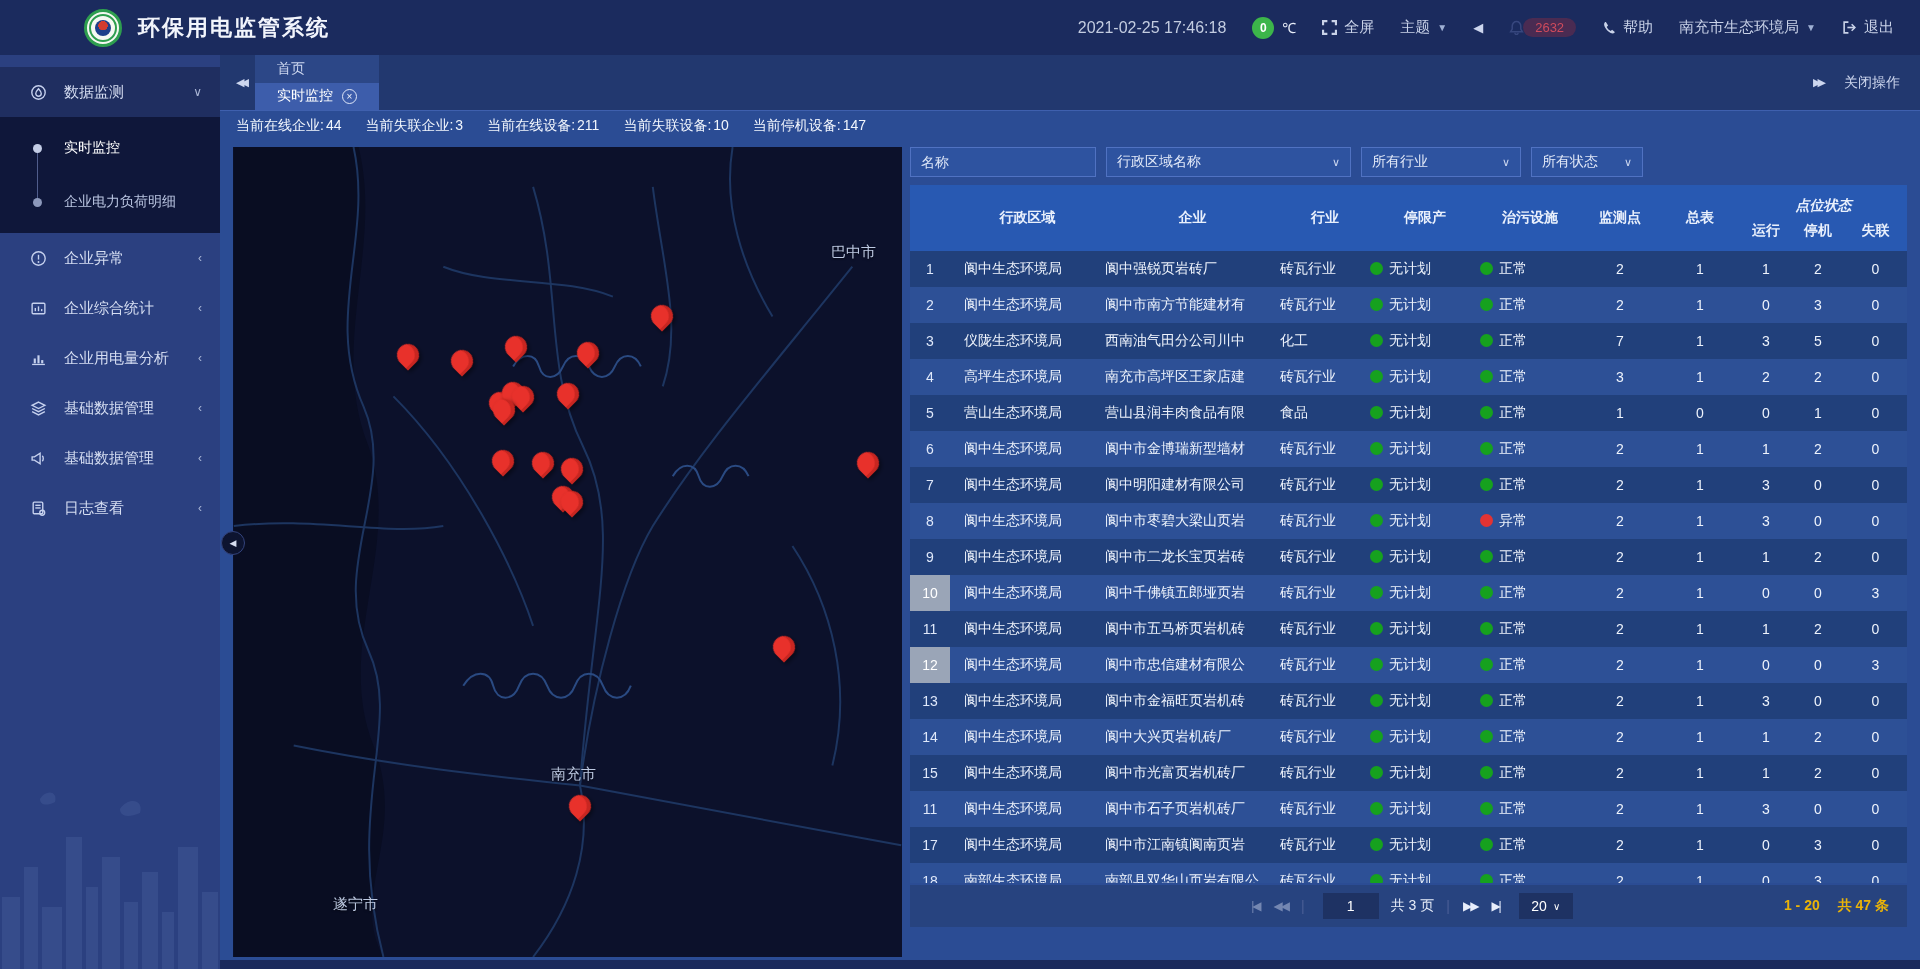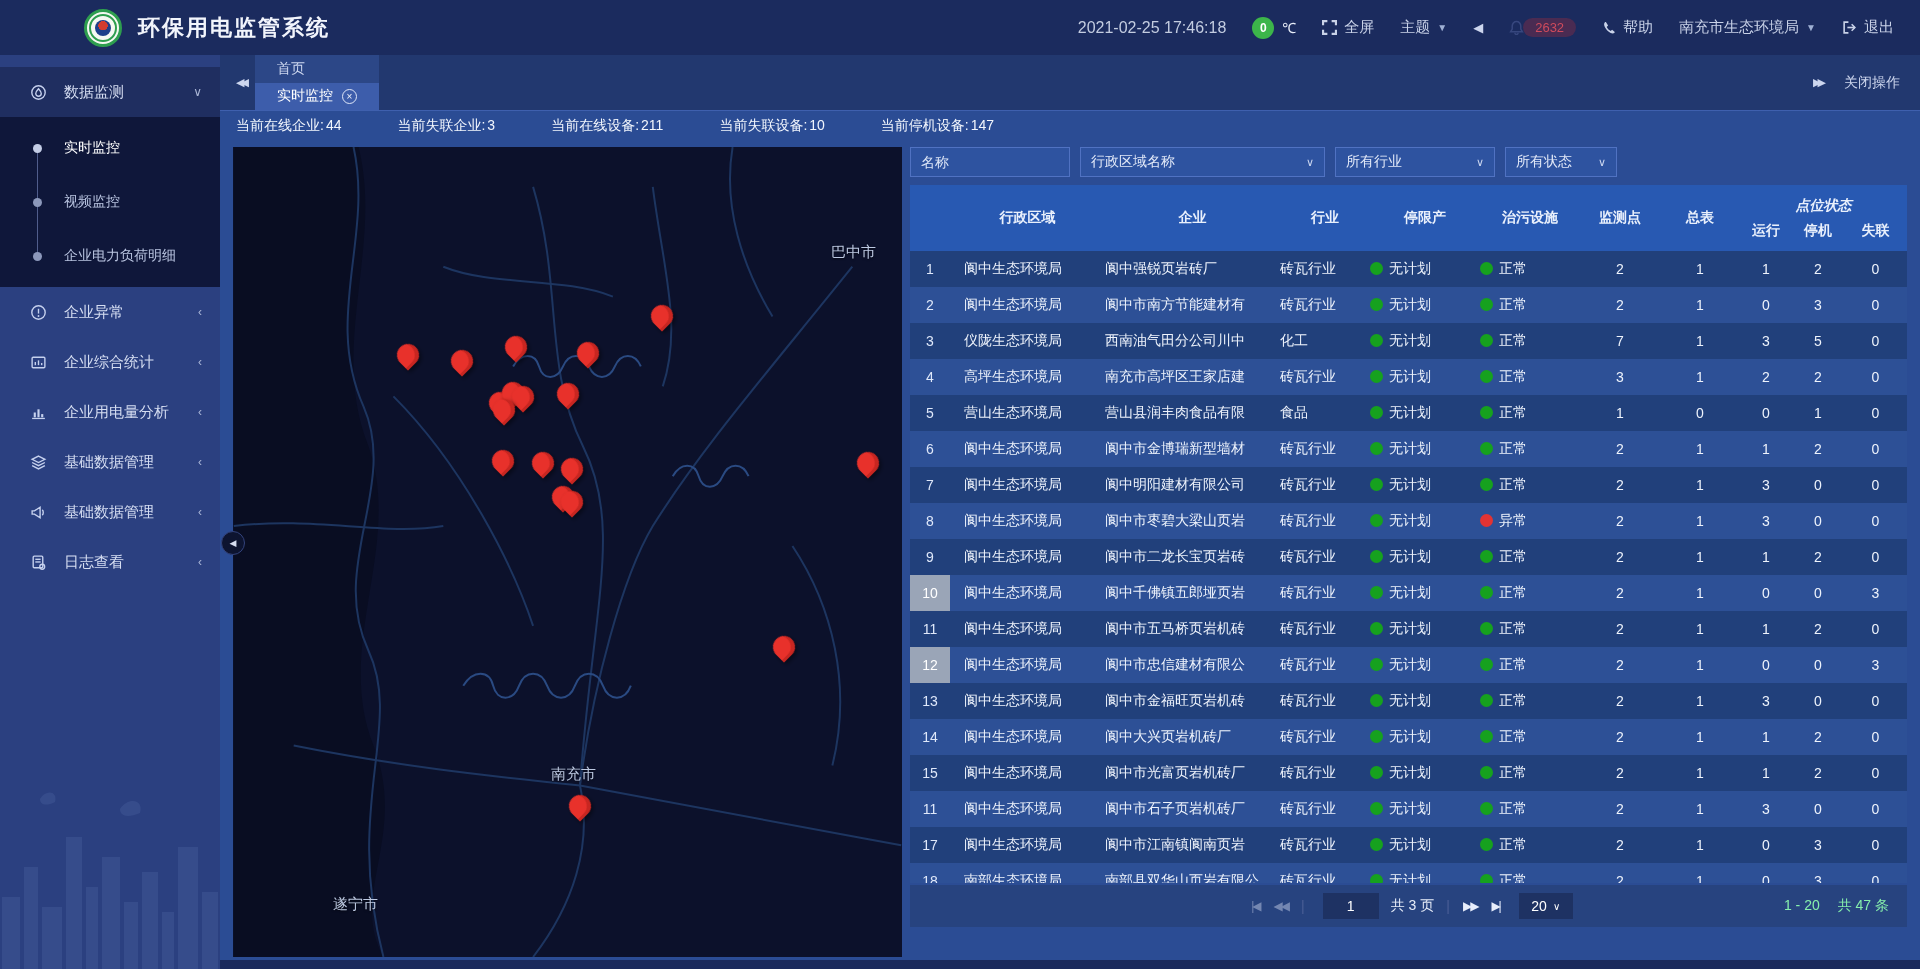--- a/index.html
+++ b/index.html
@@ -40,34 +40,34 @@
   
   .main{flex:1;display:flex;flex-direction:column;position:relative;background:#2b4c94;}
   .tabbar{height:55px;background:#22386f;display:flex;align-items:center;}
   .tab-scroll{color:#cdd6ee;font-size:11px;letter-spacing:-4px;padding:0 10px 0 16px;cursor:pointer;}
   .tabs{display:flex;height:55px;flex-direction:column;}
   .tab{height:55px;display:flex;align-items:center;padding:0 22px;background:#2c4787;color:#cfd9f0;font-size:14px;margin-right:2px;cursor:pointer;}
   .tab.active{background:#3d5dab;color:#fff;}
   .tab-x{margin-left:9px;width:15px;height:15px;border:1px solid #dfe6f8;border-radius:50%;font-size:10px;line-height:13px;text-align:center;color:#eef2fb;}
   .tabbar-right{margin-left:auto;display:flex;align-items:center;gap:18px;padding-right:20px;color:#cdd6ee;font-size:14px;}
   .tabbar-right .dbl{font-size:11px;letter-spacing:-4px;padding-right:4px;cursor:pointer;}
-  .statsbar{height:31px;background:#2b4c94;border-top:1px solid #3f60ae;display:flex;align-items:center;gap:56px;padding-left:16px;color:#f2f6fd;font-size:14px;}
+  .statsbar{height:31px;background:#2b4c94;border-top:1px solid #3f60ae;display:flex;align-items:center;gap:24px;padding-left:16px;color:#f2f6fd;font-size:14px;}
   .stat-value{margin-left:2px;}
   .content{flex:1;display:flex;gap:8px;padding:6px 13px 12px 13px;}
   
   .map-panel{width:669px;height:810px;background:#0c112b;position:relative;flex-shrink:0;}
   .map-panel svg.roads{position:absolute;inset:0;}
   .city{position:absolute;color:#bdc9e2;font-size:15px;text-shadow:0 1px 2px rgba(0,0,0,.6);white-space:nowrap;}
   .pin{position:absolute;width:22px;height:22px;background:#e8312b;border-radius:50% 50% 50% 0;transform:rotate(-45deg);box-shadow:inset -3px -3px 0 rgba(140,20,15,.35);filter:drop-shadow(0 3px 2px rgba(0,0,0,.45));cursor:pointer;}
   .map-handle{position:absolute;left:-12px;top:384px;width:24px;height:24px;border-radius:50%;background:#0d1430;border:1px solid #33437c;color:#d7def2;font-size:9px;display:flex;align-items:center;justify-content:center;cursor:pointer;z-index:5;}
   
   .right-panel{flex:1;display:flex;flex-direction:column;}
   .filters{display:flex;gap:10px;height:30px;margin-bottom:8px;}
   .f-input,.f-select{background:#2e53a0;border:1px solid #5072c2;color:#e2e9f8;font-size:14px;height:30px;}
-  .f-input{width:160px;padding:0 10px;outline:none;}
+  .f-input{width:186px;padding:0 10px;outline:none;}
   .f-input::placeholder{color:#dce5f6;opacity:1;}
   .f-select{display:flex;align-items:center;justify-content:space-between;padding:0 10px;cursor:pointer;}
   .f-select .chev{font-size:11px;color:#cdd8f0;margin-left:8px;}
   .fw-region{width:245px;}.fw-industry{width:160px;}.fw-status{width:112px;}
   .thead{background:#2859b2;height:66px;display:flex;color:#e9f0fc;font-size:14px;font-weight:bold;}
   .th-main{display:grid;grid-template-columns:40px 155px 175px 90px 110px 100px 80px 80px;align-items:center;width:830px;}
   .th-cell{text-align:center;white-space:nowrap;}
   .th-group{flex:1;display:flex;flex-direction:column;justify-content:center;}
   .group-label{text-align:center;font-style:italic;height:28px;line-height:32px;}
   .group-sub{display:grid;grid-template-columns:52px 52px 1fr;text-align:center;height:30px;line-height:26px;}
@@ -86,21 +86,21 @@
   
   .pager{height:42px;margin-top:2px;background:#27437f;display:flex;align-items:center;justify-content:center;position:relative;color:#e6ecf8;font-size:14px;}
   .pg-ic{font-size:12px;letter-spacing:-2px;padding:0 7px;cursor:pointer;}
   .pg-ic.dim{color:#7487b2;}
   .pg-ic.lit{color:#e8eefc;}
   .pg-sep{color:#4a5f96;padding:0 6px;}
   .page-box{width:56px;height:26px;background:#1e3263;color:#fff;text-align:center;line-height:26px;margin:0 12px;}
   .pages-label{margin-right:6px;}
   .size-box{width:54px;height:26px;background:#1e3263;color:#fff;display:flex;align-items:center;justify-content:center;gap:6px;margin-left:12px;cursor:pointer;}
   .size-box .chev{font-size:10px;}
-  .pg-range{position:absolute;right:18px;color:#86efac;}
+  .pg-range{position:absolute;right:18px;color:#eab308;font-weight:bold;}
   .pg-range span{margin-left:14px;}
   .hscroll{position:absolute;left:0;right:0;bottom:0;height:9px;background:#1a2a5c;}
 </style>
 </head>
 <body>
 
 <header class="topbar">
   <div class="brand">
     <span class="logo">
         <i></i>
@@ -165,24 +165,20 @@
           <span class="s-label">数据监测</span>
           <span class="s-chev">∨</span>
         </div>
         <div class="side-sub">
           <div class="sub-item active">
             <span class="sub-dot"></span>
             <span class="sub-label">实时监控</span>
           </div>
           <div class="sub-item">
             <span class="sub-dot"></span>
-            <span class="sub-label">视频监控</span>
-          </div>
-          <div class="sub-item">
-            <span class="sub-dot"></span>
             <span class="sub-label">企业电力负荷明细</span>
           </div>
         </div>
         <div class="side-item">
           <span class="s-icon">
             <svg width="17" height="17" viewBox="0 0 16 16" fill="none" stroke="#c6d1ee" stroke-width="1.3">
               <circle cx="8" cy="8" r="6.3"></circle>
               <line x1="8" y1="4.5" x2="8" y2="9"></line>
               <circle cx="8" cy="11.3" r="0.9" fill="#c6d1ee" stroke="none"></circle>
             </svg>

